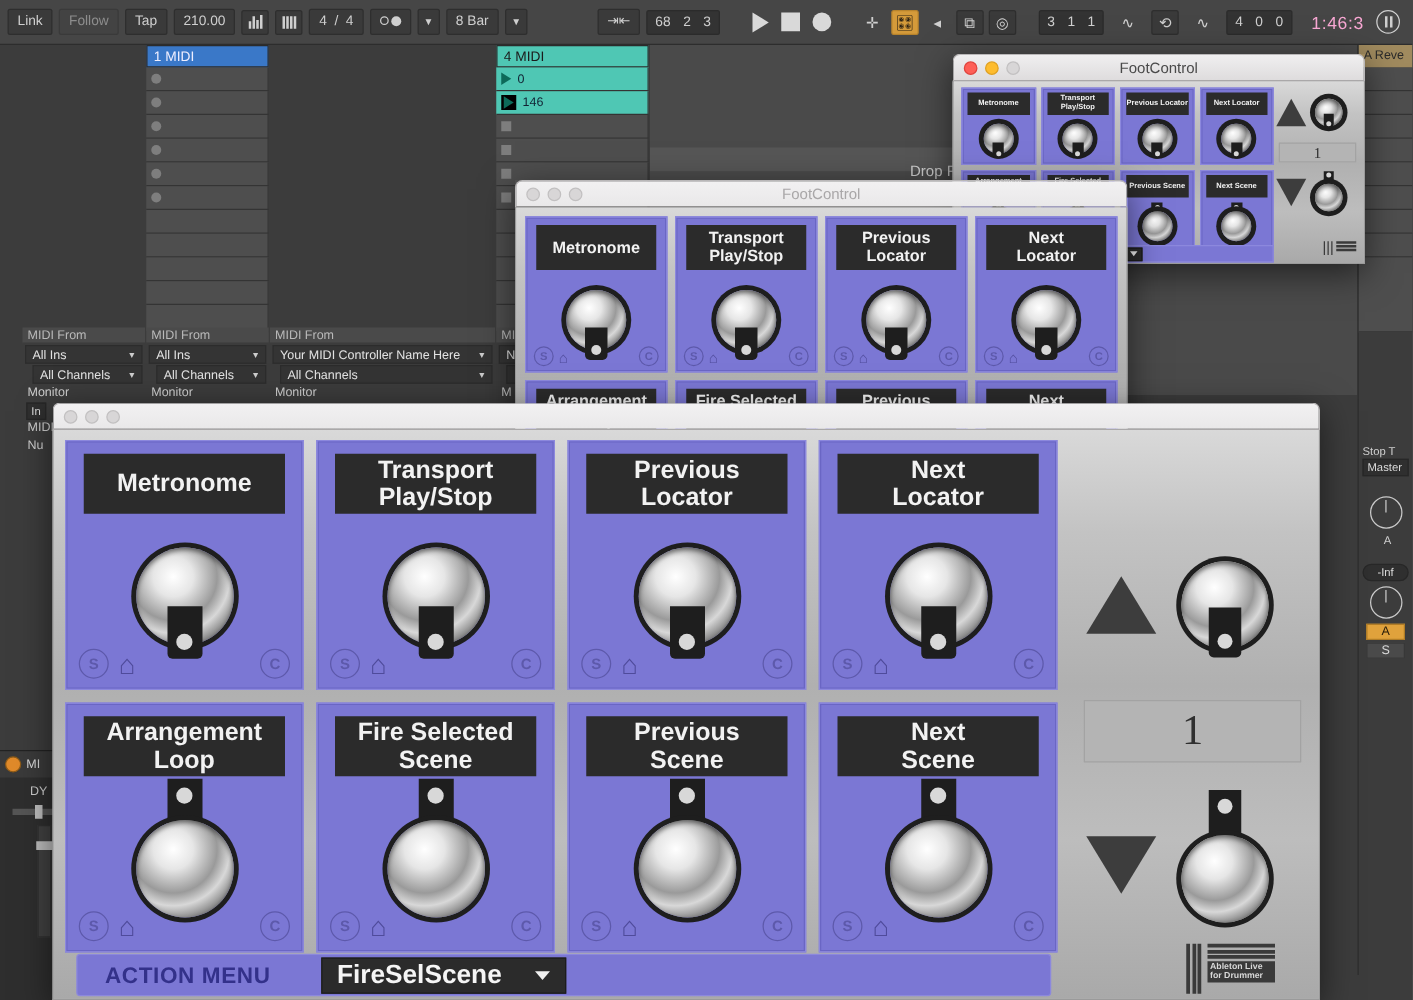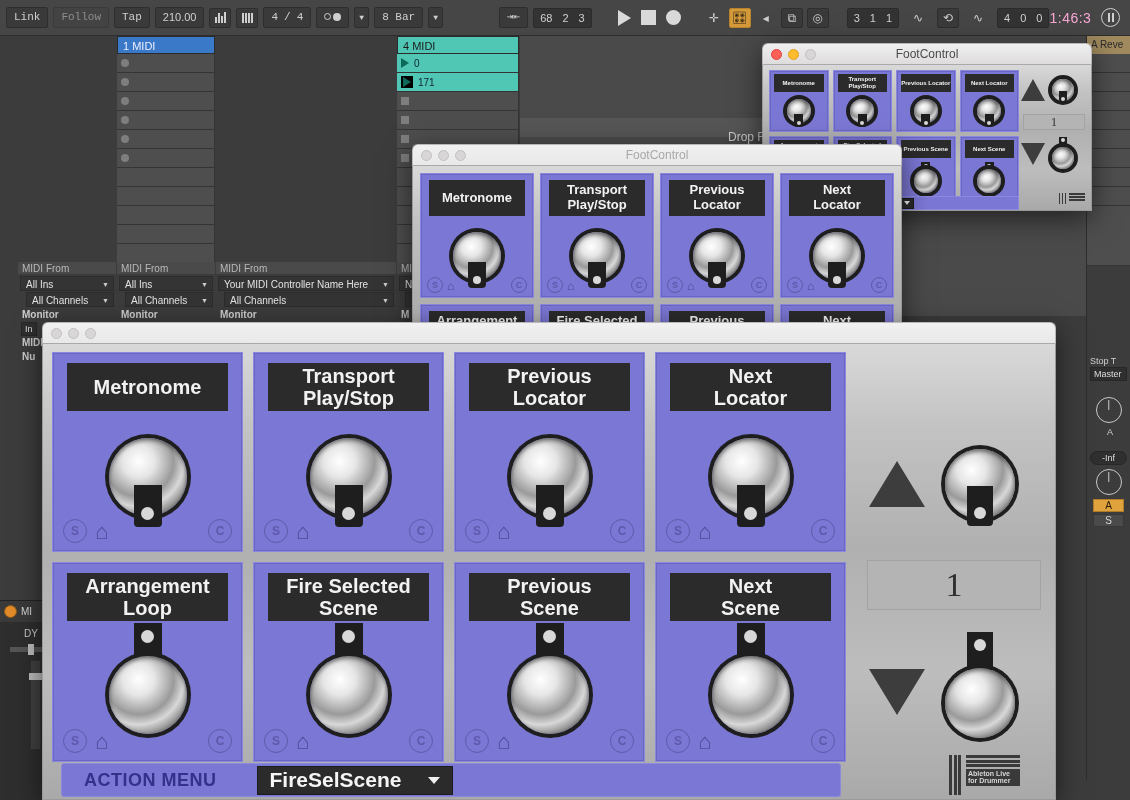--- a/index.html
+++ b/index.html
@@ -19,21 +19,20 @@
   .topbar {
     position: absolute; left: 0; top: 0; width: 1130px; height: 36px;
     background: #464646; border-bottom: 1px solid #2d2d2d;
     display: flex; align-items: center; color: #d8d8d8; font-size: 11px;
   }
   .tb-group { display: flex; align-items: center; gap: 5px; }
   .tb-btn {
     background: #3a3a3a; border: 1px solid #2e2e2e; border-radius: 2px;
     color: #cfcfcf; padding: 3px 7px; font-size: 11px; line-height: 13px;
     white-space: nowrap;
-    font-family: Liberation Mono, monospace;
   }
   .tb-btn.dim { color: #8d8d8d; background: #434343; border-color:#3a3a3a; }
   .tb-num { font-family: "Liberation Sans", sans-serif; min-width: 44px; text-align:center; }
   .tb-seg { display:flex; align-items:center; background:#333; border:1px solid #2b2b2b;
             border-radius:2px; padding:3px 6px; gap:10px; color:#d0d0d0; }
   .tb-seg span { font-size:11px; }
   .tb-ico {
     width: 22px; height: 20px; background:#3a3a3a; border:1px solid #2e2e2e;
     border-radius:2px; display:flex; align-items:center; justify-content:center;
     color:#cfcfcf; font-size:12px;
@@ -82,21 +81,21 @@
   
   .io-strip { position:absolute; top:262px; }
   .io-lab { font-size:10px; color:#b9b9b9; padding-left:4px; height:13px; line-height:13px; background:#4a4a4a; border-bottom:1px solid #3a3a3a;}
   .io-sel {
     height:15px; line-height:15px; font-size:10px; color:#e2e2e2; background:#343434;
     border:1px solid #2c2c2c; margin:1px 2px; padding-left:5px; position:relative;
     white-space:nowrap; overflow:hidden;
   }
   .io-sel:after { content:"▼"; position:absolute; right:4px; top:0; font-size:7px; color:#ccc; }
   .io-sel.indent { margin-left:8px; }
-  .io-monitor { font-size:10px; color:#cfcfcf; padding-left:4px; height:14px; line-height:14px;font-weight:bold; }
+  .io-monitor { font-size:10px; color:#cfcfcf; padding-left:4px; height:14px; line-height:14px; }
 
   
   .right-strip { position:absolute; right:0; top:36px; width:44px; height:744px; background:#3c3c3c; border-left:1px solid #2d2d2d; }
   .rs-head { height:18px; line-height:18px; font-size:10px; color:#2a2a2a; background:#a08a5e; padding-left:4px; overflow:hidden;}
   .rs-slot { height:19px; border-bottom:1px solid #343434; background:#4e4e4e; }
   .rs-lab { font-size:9px; color:#cfcfcf; padding-left:3px; }
   .rs-box { background:#2f2f2f; color:#ddd; font-size:9px; margin:1px 3px; padding:1px 3px; border:1px solid #272727;}
   .rs-knob { width:26px;height:26px;border:1.5px solid #c9c9c9;border-radius:50%;margin:4px auto; position:relative;}
   .rs-knob:after{content:"";position:absolute;left:50%;top:2px;width:1.5px;height:10px;background:#c9c9c9;transform:translateX(-50%);}
   .rs-btn-a { background:#e0a23c;color:#241a08;font-size:10px;text-align:center;margin:2px 6px;border:1px solid #b07c26;}
@@ -335,21 +334,21 @@
       <div class="track-col" style="left:397px;width:122px;">
         <div class="track-name" style="background:#4fc7b4;">4 MIDI</div>
         <div class="clipslot clip">
           <span class="slot-play"></span>
           <span>0</span>
         </div>
         <div class="clipslot clip">
           <span class="slot-play-box">
               <span class="slot-play bright" style="display:block"></span>
             </span>
-          <span>171</span>
+          <span>146</span>
         </div>
         <div class="clipslot">
             <span class="slot-stop"></span>
           </div>
         <div class="clipslot">
             <span class="slot-stop"></span>
           </div>
         <div class="clipslot">
             <span class="slot-stop"></span>
           </div>

